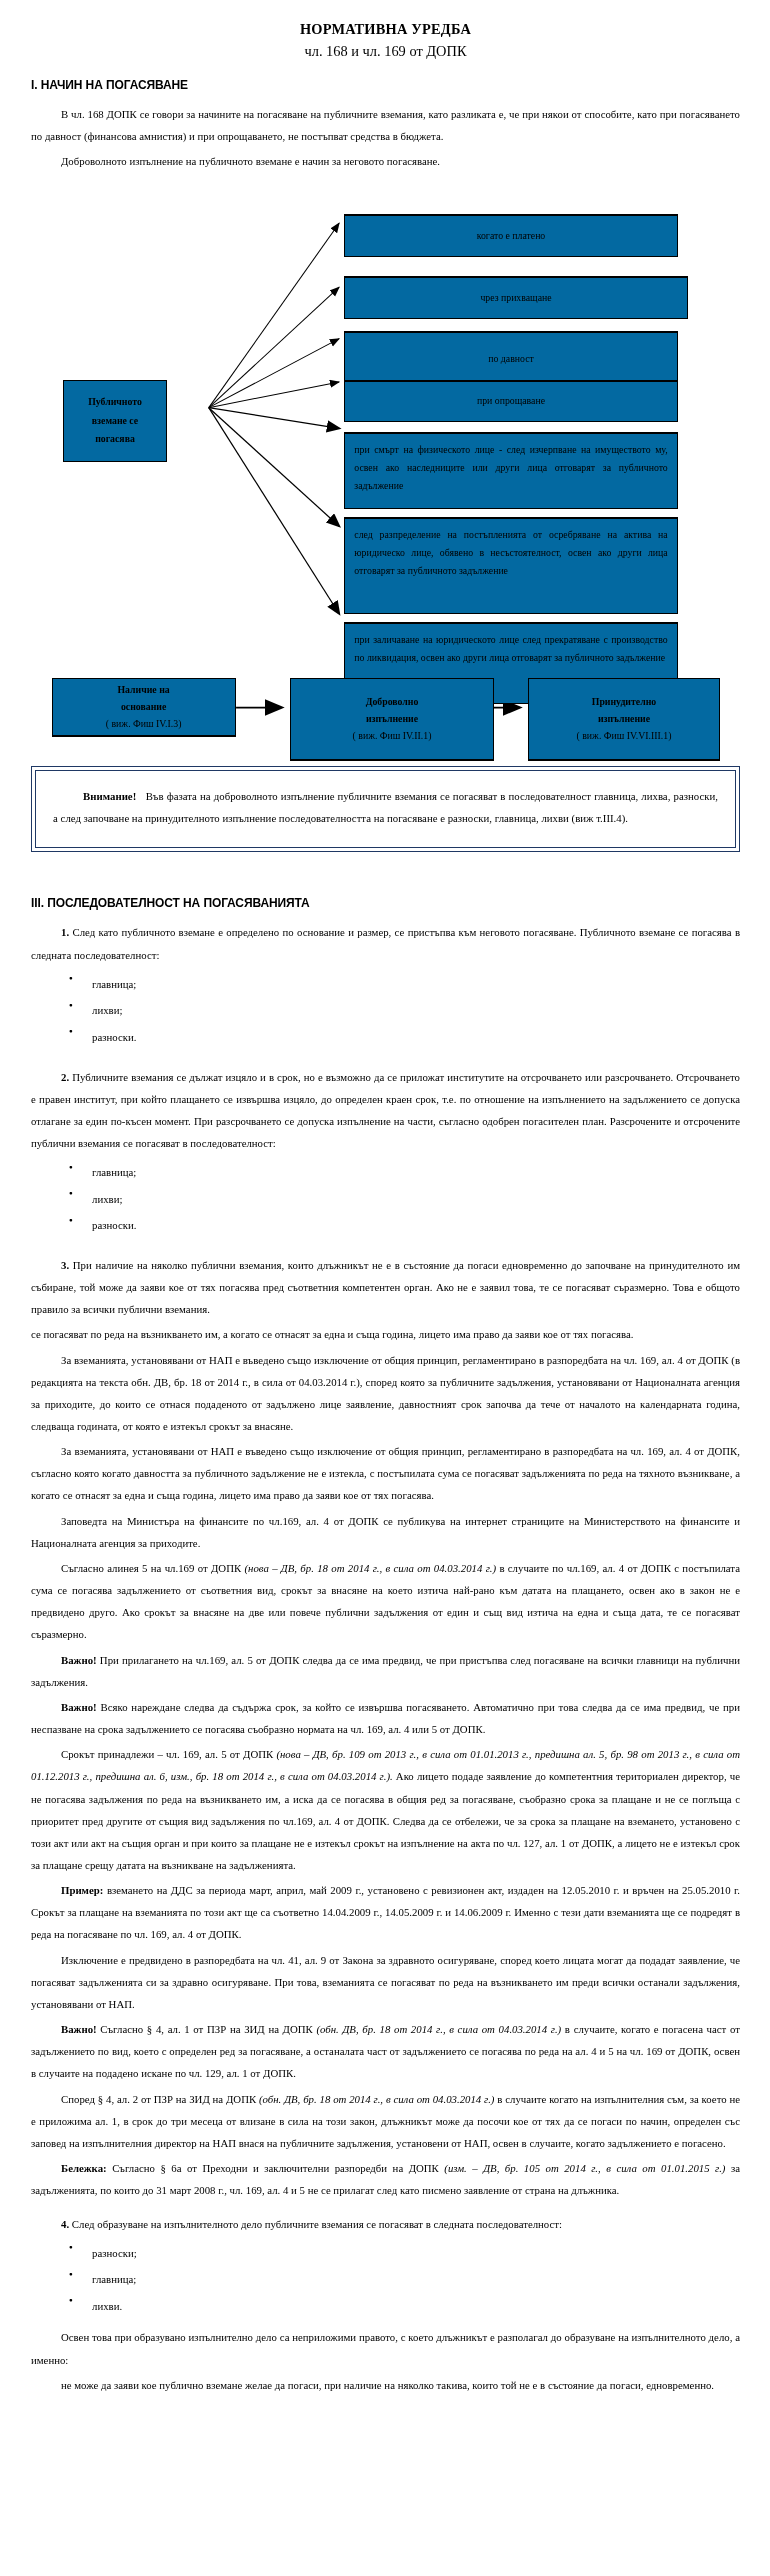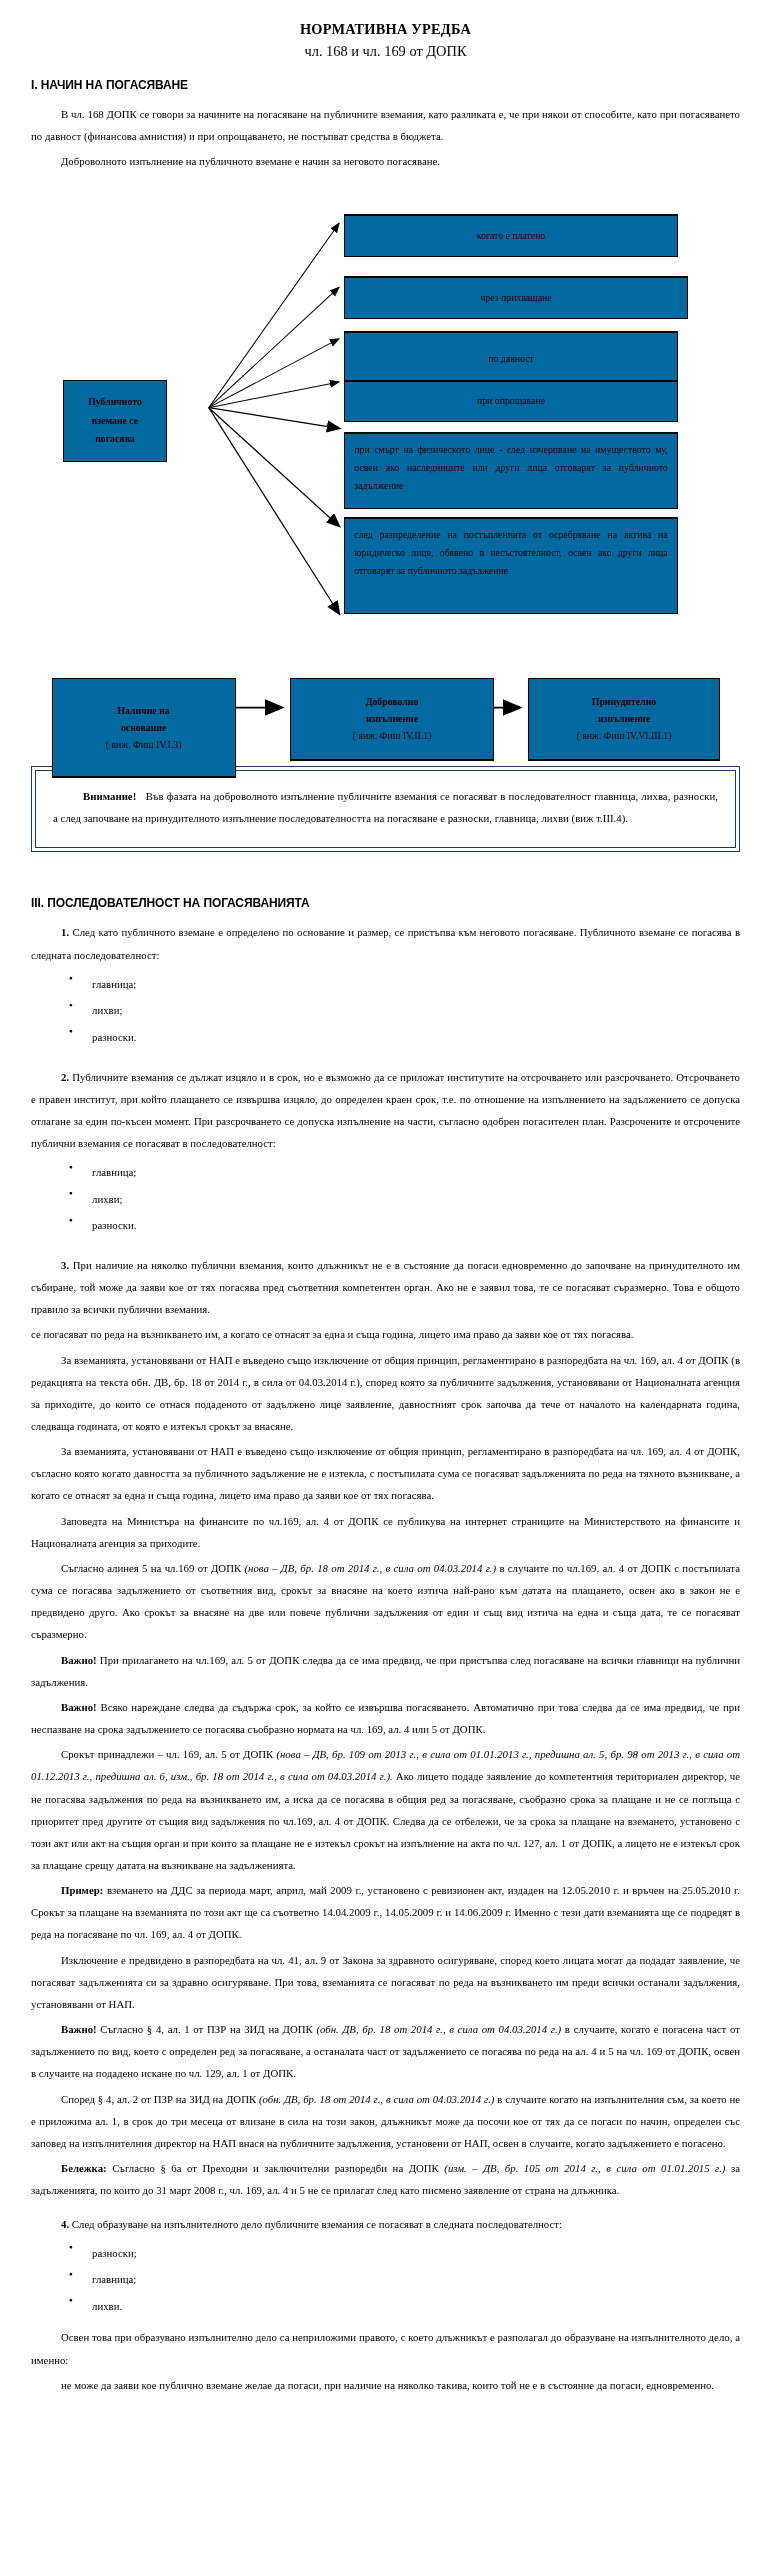--- a/index.html
+++ b/index.html
@@ -192,22 +192,25 @@
     </div>
     <div class="dbox" style="left:313px; top:181px; width:334px; height:42px;">
       <span>при опрощаване</span>
     </div>
     <div class="dbox just" style="left:313px; top:233px; width:334px; height:77px;">
       <span>при смърт на физическото лице - след изчерпване на имуществото му, освен ако наследниците или други лица отговарят за публичното задължение</span>
     </div>
     <div class="dbox just" style="left:313px; top:318px; width:334px; height:97px;">
       <span>след разпределение на постъпленията от осребряване на актива на юридическо лице, обявено в несъстоятелност, освен ако други лица отговарят за публичното задължение</span>
     </div>
-
-    <div class="dbox foot" style="left:20.6px; top:479px; width:184px; height:100px;">
+    <div class="dbox just" style="left:313px; top:423px; width:334px; height:82px;">
+      <span>при заличаване на юридическото лице след прекратяване с производство по ликвидация, освен ако други лица отговарят за публичното задължение</span>
+    </div>
+
+    <div class="dbox foot" style="left:20.6px; top:479px; width:184px; height:59px;">
       <span>Наличие на</span>
       <span>основание</span>
       <span class="ref">( виж. Фиш IV.I.3)</span>
     </div>
     <div class="dbox foot" style="left:259px; top:479px; width:204px; height:83px;">
       <span>Доброволно</span>
       <span>изпълнение</span>
       <span class="ref">( виж. Фиш IV.II.1)</span>
     </div>
     <div class="dbox foot" style="left:497px; top:479px; width:192px; height:83px;">

